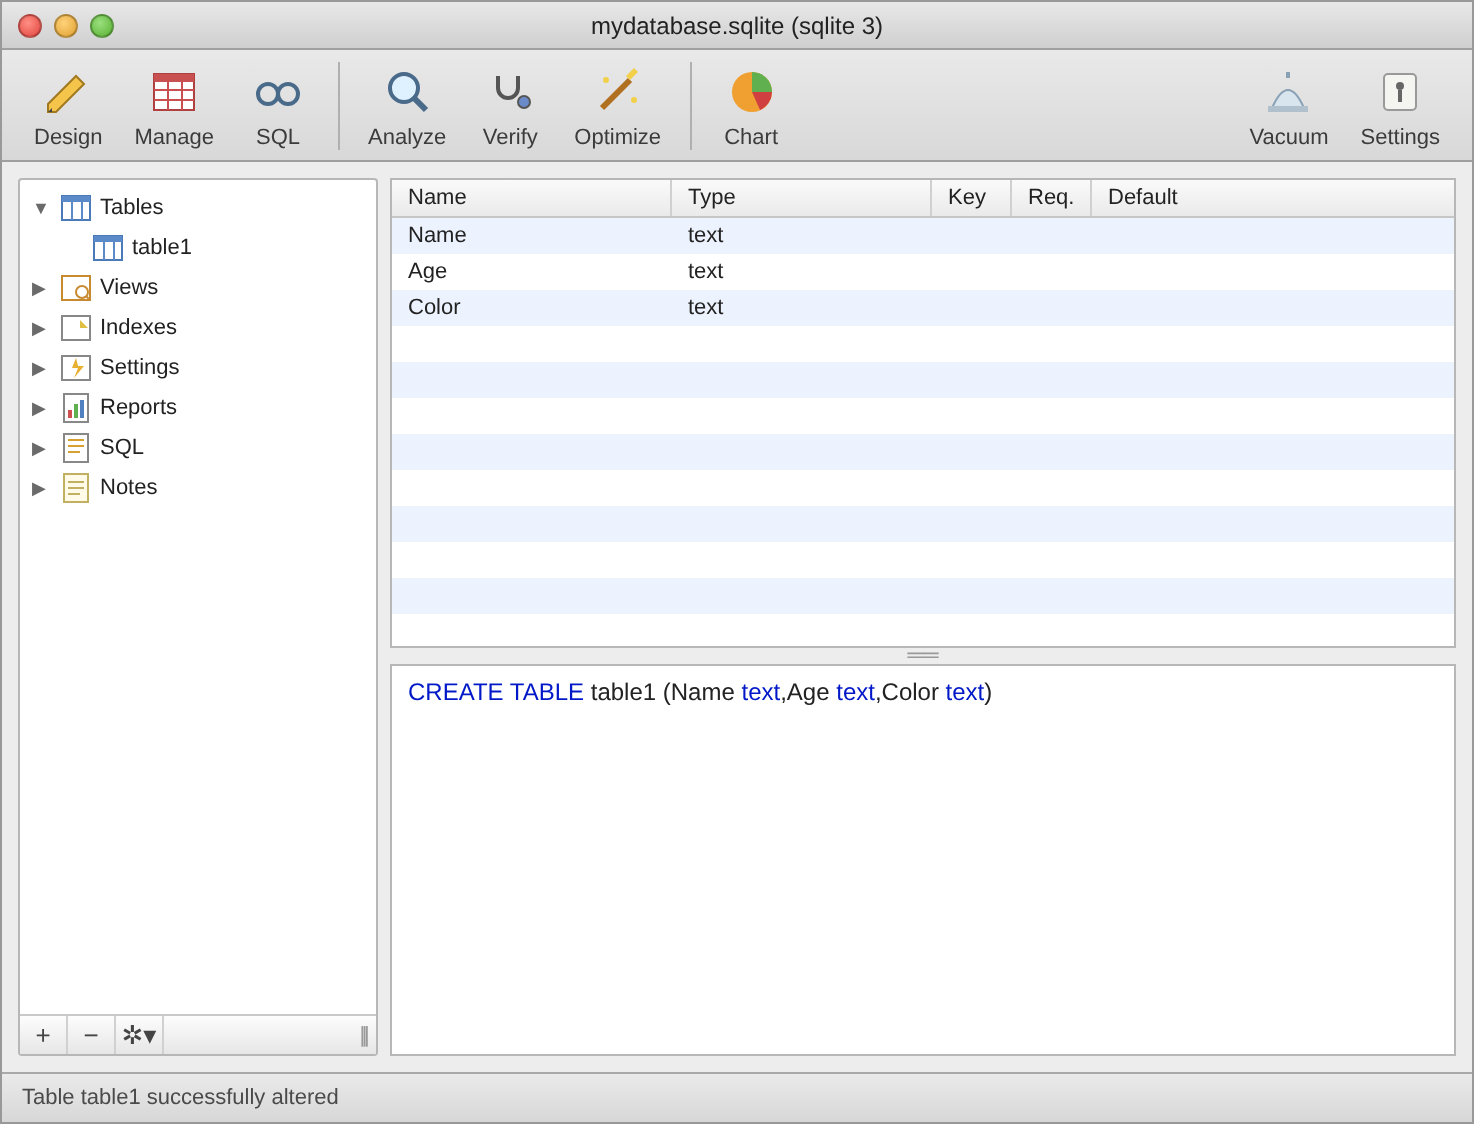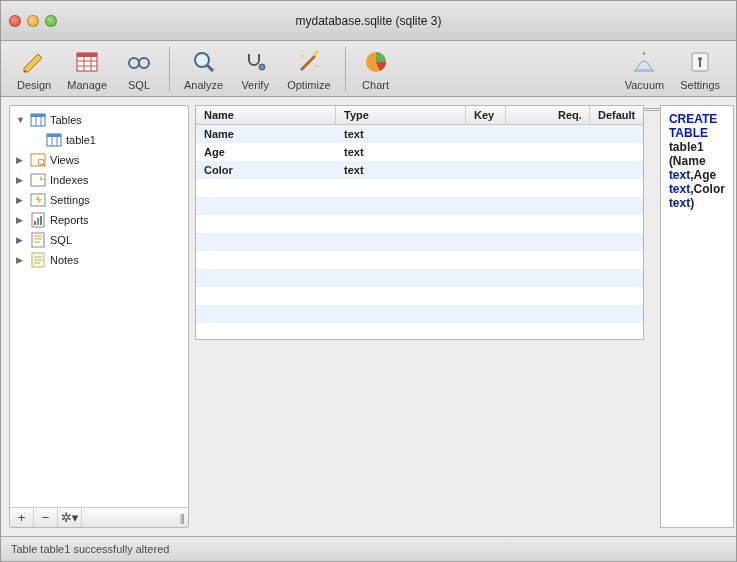--- a/index.html
+++ b/index.html
@@ -8,21 +8,21 @@
   font-size: 11px;
   background: #ededed;
   width: 737px;
   height: 562px;
   overflow: hidden;
   display: flex;
   flex-direction: column;
   border: 1px solid #999;
 }
 .titlebar {
-  height: 40px;
+  height: 24px;
   background: linear-gradient(#e8e8e8, #cfcfcf);
   border-bottom: 1px solid #a0a0a0;
   display: flex;
   align-items: center;
   padding: 0 8px;
   position: relative;
 }
 .traffic { display: flex; gap: 6px; }
 .tl { width: 12px; height: 12px; border-radius: 50%; border: 0.5px solid rgba(0,0,0,.25); }
 .tl.close { background: radial-gradient(circle at 40% 35%, #ff8f84, #e0443e); }
@@ -84,22 +84,22 @@
   border-top: 1px solid #c9c9c9;
   background: linear-gradient(#fdfdfd,#e6e6e6);
   display: flex;
   align-items: center;
 }
 .sbtn { width: 24px; text-align: center; color: #444; cursor: pointer; font-size: 13px; border-right: 1px solid #d0d0d0; height: 100%; line-height: 20px; }
 .handle { margin-left:auto; padding:0 6px; color:#999; letter-spacing:-4px; }
 .main {
   flex: 1;
   display: flex;
+  flex-direction: column;
   min-width: 0;
-  font-weight: bold;
 }
 .grid {
   height: 235px;
   border: 1px solid #b7b7b7;
   background: #fff;
   display: flex;
   flex-direction: column;
 }
 .ghead {
   display: flex;
@@ -108,21 +108,21 @@
 }
 .ghead .gc {
   padding: 3px 8px;
   border-right: 1px solid #d0d0d0;
   color: #222;
   font-size: 11px;
 }
 .gc.name { width: 140px; }
 .gc.type { width: 130px; }
 .gc.key { width: 40px; }
-.gc.req { width: 40px; margin-left: 44px; }
+.gc.req { width: 40px; }
 .gc.def { flex: 1; border-right: none; }
 .grows { flex: 1; overflow: auto; }
 .grow { display: flex; height: 18px; align-items: center; }
 .grow.alt { background: #edf3fe; }
 .grow .cell { padding: 0 8px; color: #222; font-size: 11px; }
 .grow .cell.name { width: 140px; }
 .grow .cell.type { width: 130px; }
 .grow .cell.key { width: 40px; }
 .grow .cell.req { width: 40px; }
 .grow .cell.def { flex: 1; }

